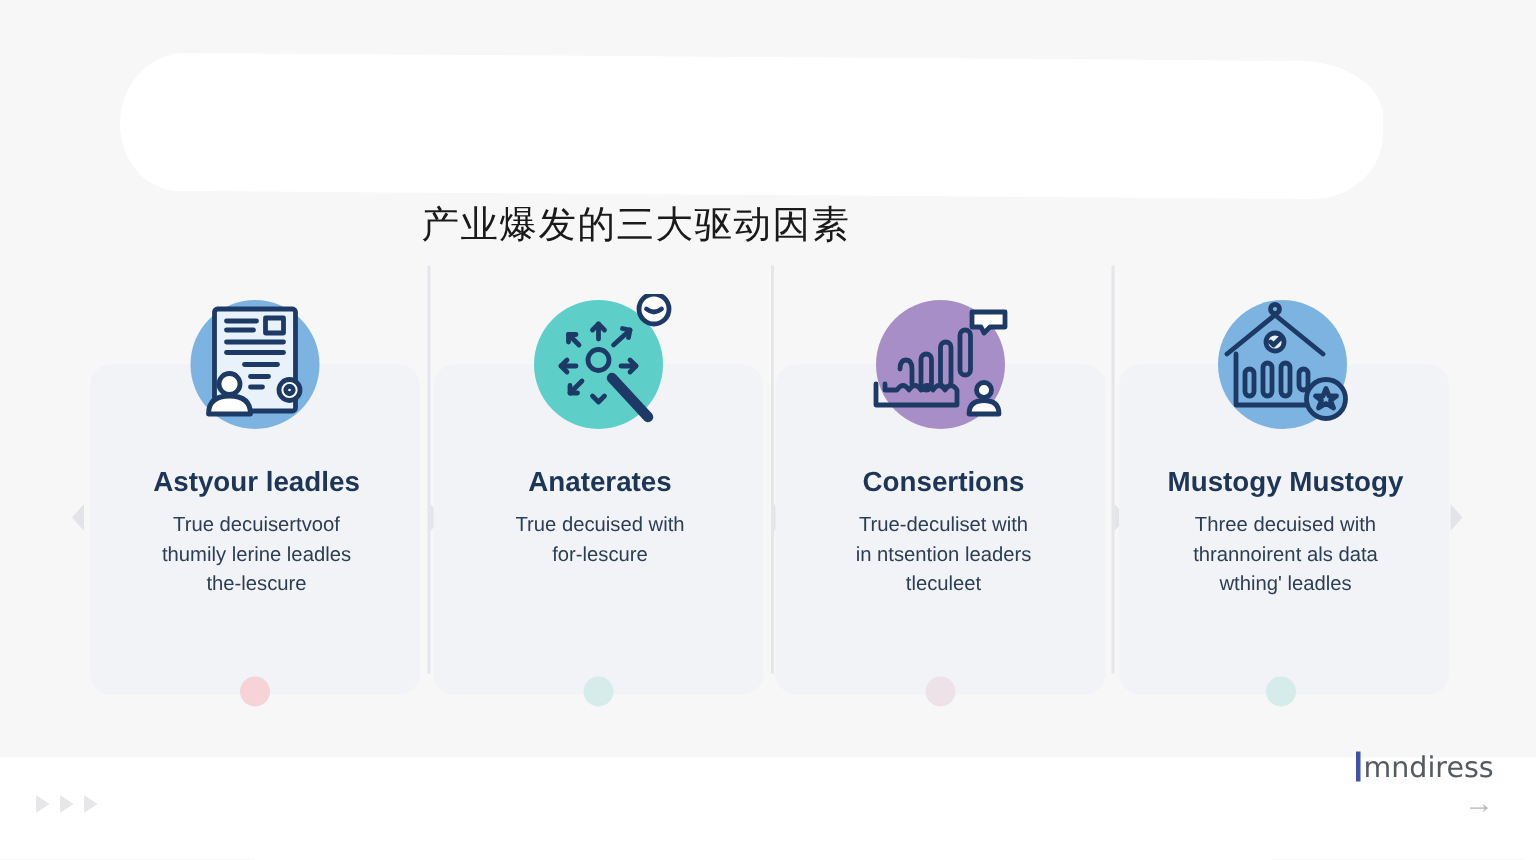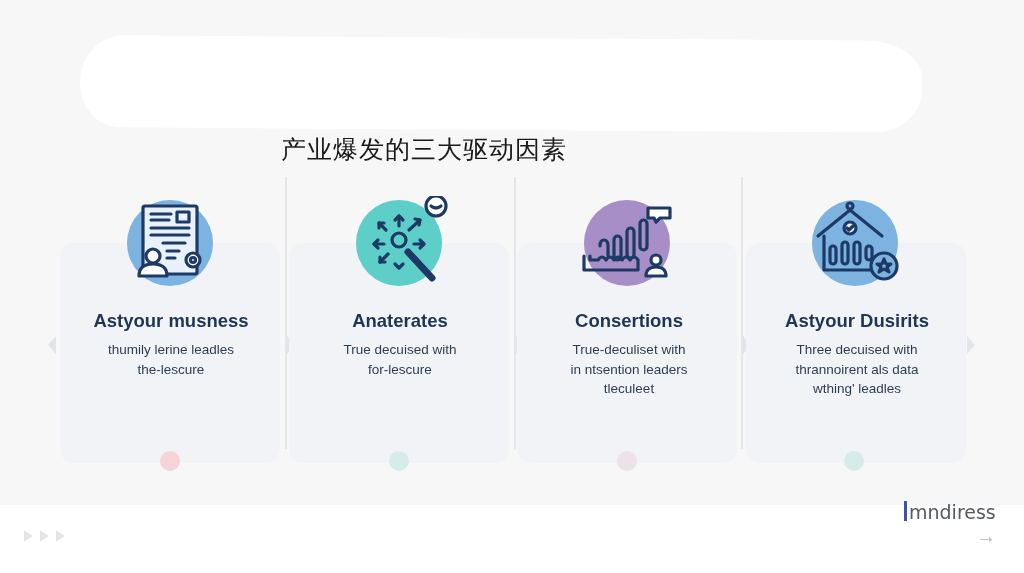--- a/index.html
+++ b/index.html
@@ -83,22 +83,23 @@
         <line x1="28" y1="39" x2="66" y2="39"></line>
       <line x1="40" y1="47" x2="62" y2="47"></line>
         <line x1="44" y1="55" x2="56" y2="55"></line>
       <line x1="44" y1="62" x2="52" y2="62"></line>
       <circle cx="30" cy="60" r="7" fill="#fff"></circle>
       <path d="M16 80 Q16 68 30 68 Q44 68 44 80 Z" fill="#fff"></path>
       <circle cx="70" cy="64" r="7" fill="#fff"></circle>
       <circle cx="70" cy="64" r="2.5"></circle>
     </svg>
   </div>
-  <div class="card-title" style="left:56px">Astyour musness</div>
+  <div class="card-title" style="left:56px">Astyour leadles</div>
   <div class="card-desc" style="left:56px">
+    <div>True decuisertvoof</div>
     <div>thumily lerine leadles</div>
     <div>the-lescure</div>
   </div>
   <div class="dot" style="left:160px;background:#f5d3d6"></div>
 
   <div class="card" style="left:289px"></div>
   <div class="icon-wrap" style="left:352px">
     <div class="icon-circle" style="background:#5ecfc8"></div>
     <svg width="100" height="96" viewBox="0 0 100 96" fill="none" stroke="#1d3a66" stroke-width="3.2" stroke-linecap="round" stroke-linejoin="round">
       <circle cx="47" cy="44" r="7"></circle>
@@ -159,21 +160,21 @@
       <circle cx="42" cy="32" r="6" fill="#e9f1fa"></circle>
       <polyline points="39,32 41,34 45,30"></polyline>
       <rect x="22" y="50" width="6" height="18" rx="3"></rect>
       <rect x="34" y="46" width="6" height="22" rx="3"></rect>
       <rect x="46" y="46" width="6" height="22" rx="3"></rect>
       <rect x="58" y="50" width="6" height="14" rx="3"></rect>
       <circle cx="76" cy="70" r="13" fill="#7db3e0"></circle>
       <polygon points="76,63 78,68 83,68 79,71 81,76 76,73 71,76 73,71 69,68 74,68"></polygon>
     </svg>
   </div>
-  <div class="card-title" style="left:742px">Astyour Dusirits</div>
+  <div class="card-title" style="left:742px">Mustogy Mustogy</div>
   <div class="card-desc" style="left:742px">
     <div>Three decuised with</div>
     <div>thrannoirent als data</div>
     <div>wthing' leadles</div>
   </div>
   <div class="dot" style="left:844px;background:#d6ecea"></div>
 </div>
 
 <div class="footer"></div>
 <div class="nav-dots">

